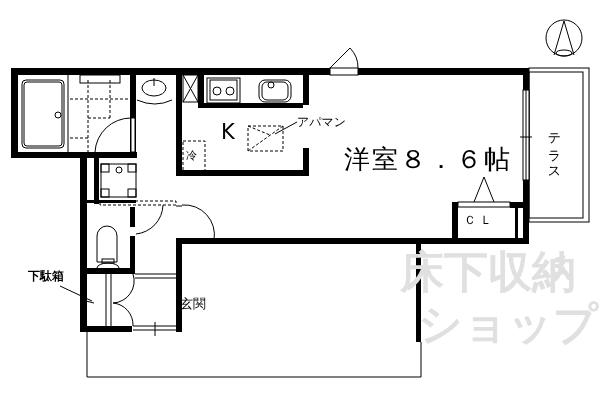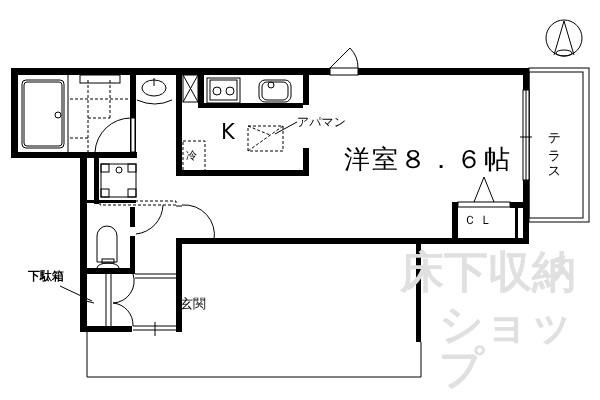--- a/index.html
+++ b/index.html
@@ -166,14 +166,14 @@
 <div class="lbl big" style="left:344px;top:148px;">洋室８．６帖</div>
 <div class="lbl k" style="left:221px;top:122px;">K</div>
 <div class="lbl sm" style="left:297px;top:116px;">アパマン</div>
 <div class="lbl sm" style="left:186px;top:150px;font-size:11px;">冷</div>
 <div class="lbl sm" style="left:464px;top:214px;letter-spacing:4px;">ＣＬ</div>
 <div class="lbl vert" style="left:548px;top:124px;">テラス</div>
 <div class="lbl sm" style="left:137px;top:297px;font-size:13px;margin-left:43px;">玄関</div>
 <div class="lbl sm" style="left:28px;top:270px;font-weight:bold;">下駄箱</div>
 
 <div class="wm" style="left:400px;top:250px;">床下収納</div>
-<div class="wm" style="left:439px;top:302px;">ショップ</div>
+<div class="wm" style="left:418px;top:302px;">ショップ</div>
 <div class="wm2" style="left:553px;top:255px;writing-mode:vertical-rl;">WL</div>
 
 </body></html>

